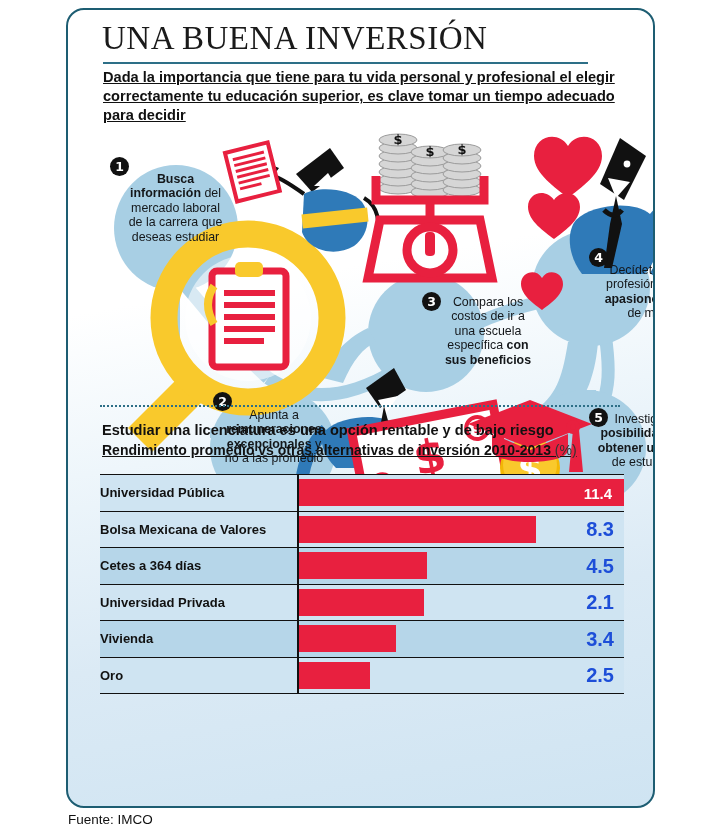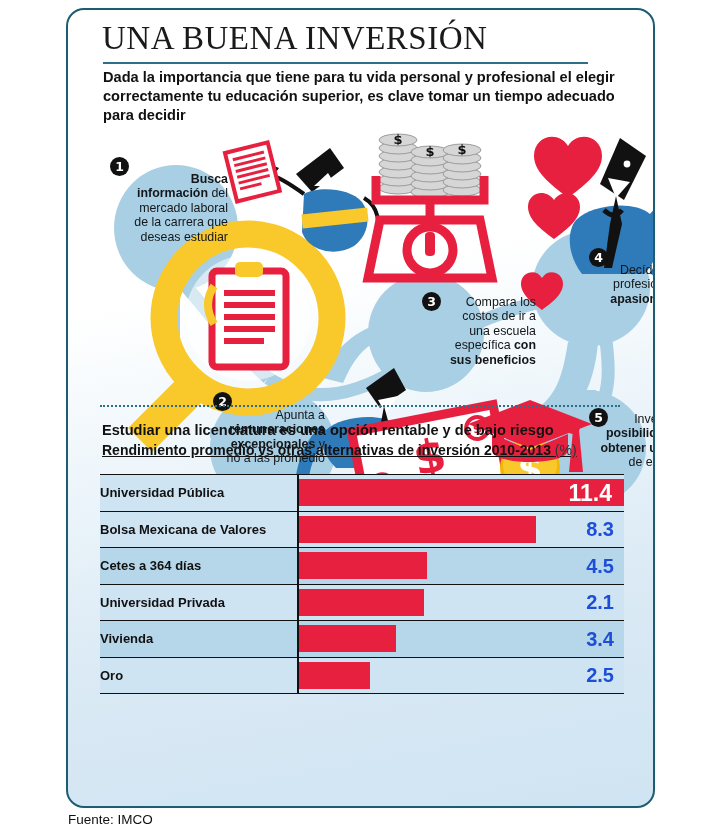--- a/index.html
+++ b/index.html
@@ -23,30 +23,30 @@
   .title{
     position:absolute;left:34px;top:10px;width:520px;
     font-family:"Liberation Serif", serif;
     font-size:33px;letter-spacing:.5px;color:#1a1a1a;font-weight:400;
   }
   .title-rule{
     position:absolute;left:35px;top:52px;width:485px;height:2px;background:#2d6f87;
   }
   .subtitle{
     position:absolute;left:35px;top:58px;width:515px;
-    font-size:14.6px;font-weight:bold;color:#111;line-height:19px;
+    font-size:14.6px;font-weight:bold;color:#111;line-height:19px;text-decoration:underline;
   }
 
   
   .illus{position:absolute;left:0;top:118px;width:585px;height:390px;}
   .illus svg{display:block;}
 
   
   .bubble{
-    position:absolute;color:#14171a;text-align:right;line-height:14.4px;
+    position:absolute;color:#14171a;text-align:center;line-height:14.4px;
     font-size:12.4px;
   }
   .bubble b{font-weight:bold;}
   .num{
     position:absolute;width:19px;height:19px;border-radius:50%;
     background:#111;color:#fff;font-size:12.5px;font-weight:bold;
     display:flex;align-items:center;justify-content:center;
     font-family:"DejaVu Sans", sans-serif;
   }
 
@@ -82,21 +82,21 @@
   td.barcell{position:relative;}
   .barwrap{position:relative;height:35.5px;}
   .bar{
     position:absolute;left:0;top:4px;height:27px;background:#e8203f;
   }
   .val{
     position:absolute;right:10px;top:50%;transform:translateY(-50%);
     font-size:20px;font-weight:bold;color:#1d4ed8;
     font-family:"Liberation Sans", sans-serif;
   }
-  .val.inbar{color:#ffffff;font-size:23px;right:12px;}
+  .val.inbar{color:#ffffff;font-size:15px;right:12px;}
   tr.shade td{background:#b6d6e9;}
   tr.plain td{background:#cfe4f2;}
 
   
   .source{
     position:absolute;left:68px;top:812px;font-size:13.5px;color:#111;
   }
 </style>
 </head>
 <body>

